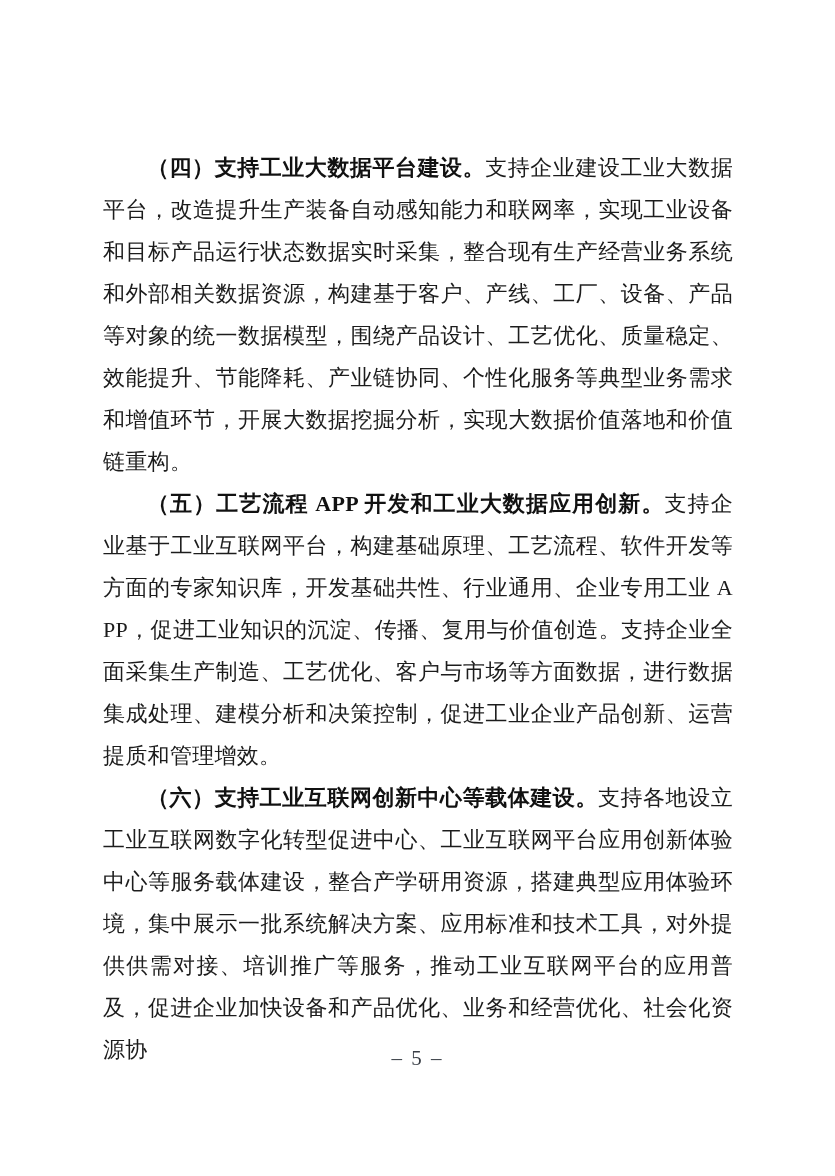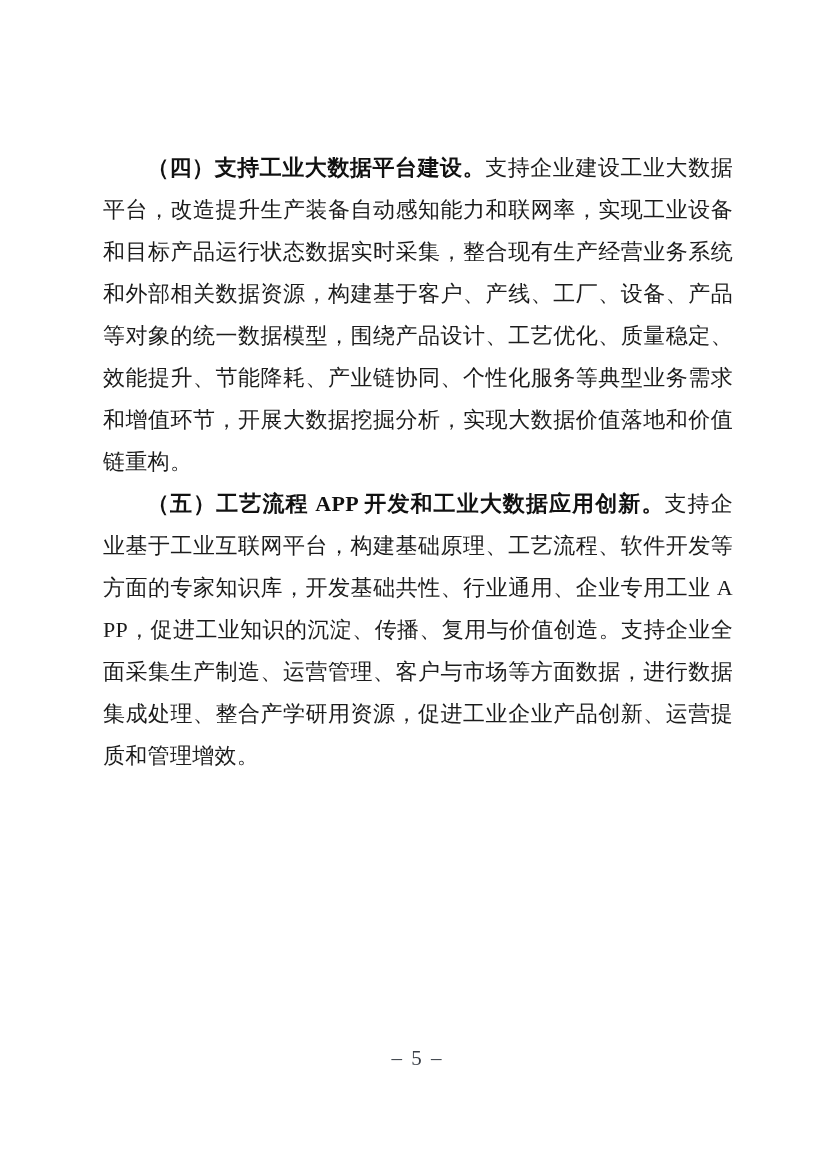--- a/index.html
+++ b/index.html
@@ -47,19 +47,20 @@
   }
 </style>
 </head>
 <body>
 
 <div class="page">
   <div class="content">
 
     <p class="para"><b class="lead">（四）支持工业大数据平台建设。</b><span>支持企业建设工业大数据平台，改造提升生产装备自动感知能力和联网率，实现工业设备和目标产品运行状态数据实时采集，整合现有生产经营业务系统和外部相关数据资源，构建基于客户、产线、工厂、设备、产品等对象的统一数据模型，围绕产品设计、工艺优化、质量稳定、效能提升、节能降耗、产业链协同、个性化服务等典型业务需求和增值环节，开展大数据挖掘分析，实现大数据价值落地和价值链重构。</span></p>
 
-    <p class="para"><b class="lead">（五）工艺流程 APP 开发和工业大数据应用创新。</b><span>支持企业基于工业互联网平台，构建基础原理、工艺流程、软件开发等方面的专家知识库，开发基础共性、行业通用、企业专用工业 APP，促进工业知识的沉淀、传播、复用与价值创造。支持企业全面采集生产制造、运营管理、客户与市场等方面数据，进行数据集成处理、整合产学研用资源，促进工业企业产品创新、运营提质和管理增效。</span></p>
+    <p class="para"><b class="lead">（五）工艺流程 APP 开发和工业大数据应用创新。</b><span>支持企业基于工业互联网平台，构建基础原理、工艺流程、软件开发等方面的专家知识库，开发基础共性、行业通用、企业专用工业 APP，促进工业知识的沉淀、传播、复用与价值创造。支持企业全面采集生产制造、工艺优化、客户与市场等方面数据，进行数据集成处理、建模分析和决策控制，促进工业企业产品创新、运营提质和管理增效。</span></p>
 
+    <p class="para"><b class="lead">（六）支持工业互联网创新中心等载体建设。</b><span>支持各地设立工业互联网数字化转型促进中心、工业互联网平台应用创新体验中心等服务载体建设，整合产学研用资源，搭建典型应用体验环境，集中展示一批系统解决方案、应用标准和技术工具，对外提供供需对接、培训推广等服务，推动工业互联网平台的应用普及，促进企业加快设备和产品优化、业务和经营优化、社会化资源协</span></p>
 
   </div>
 
   <div class="footer">– 5 –</div>
 </div>
 
 </body></html>

